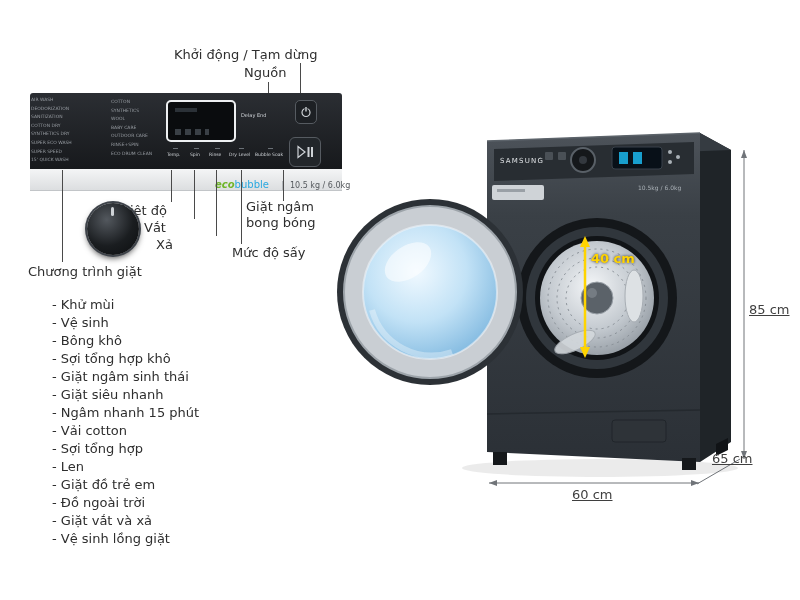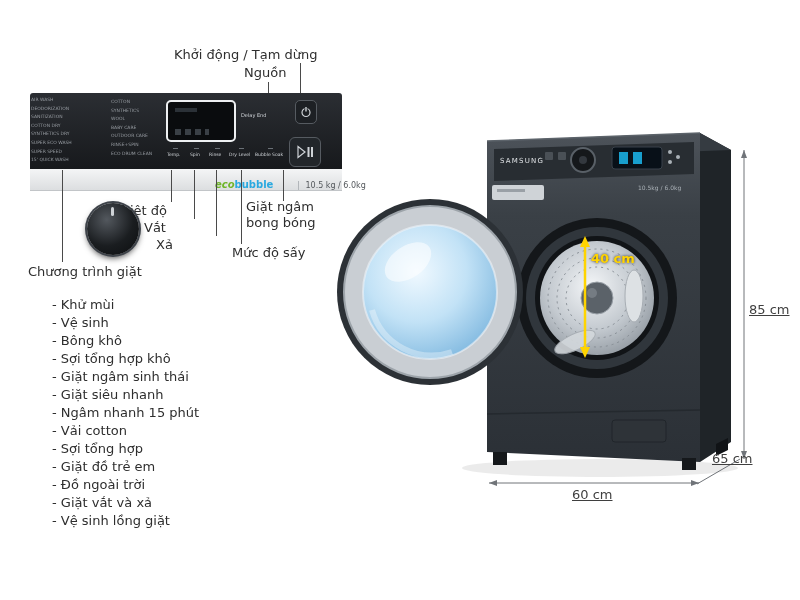--- a/index.html
+++ b/index.html
@@ -7,22 +7,22 @@
   body { font-family:"DejaVu Sans","Liberation Sans",sans-serif; }
   .stage { position:relative; width:800px; height:600px; background:#ffffff; overflow:hidden; }
 
   
   .panel { position:absolute; left:30px; top:93px; width:312px; height:76px;
            background:linear-gradient(#2b2e33,#17191c); border-radius:3px 3px 0 0; }
   .strip { position:absolute; left:30px; top:169px; width:312px; height:22px;
            background:linear-gradient(#f4f5f6,#dcdee0); border-bottom:1px solid #c2c5c8; }
   .brandrow { position:absolute; left:185px; top:4px; white-space:nowrap; }
   .eco { color:#6fb52a; font-weight:bold; font-size:10px;font-style:italic; }
-  .bub { color:#2aa9e0; font-weight:bold; font-size:10px; }
-  .cap { color:#55595d; font-size:8px; margin-left:19px; padding-left:7px; border-left:1px solid #b2b6ba; }
+  .bub { color:#2aa9e0; font-weight:normal; font-size:10px; }
+  .cap { color:#55595d; font-size:8px; margin-left:8px; padding-left:7px; border-left:1px solid #b2b6ba; }
 
   .dialcol { position:absolute; font-size:4.5px; color:#969ba1; white-space:nowrap; }
   .dialcol div { height:8.6px; }
   .leftcol  { left:31px; top:97px; width:42px; text-align:left; }
   .rightcol { left:111px; top:99px; }
 
   .knob { position:absolute; left:57px; top:110px; width:52px; height:52px; border-radius:50%;
           background:radial-gradient(circle at 38% 32%, #53585e, #1a1d20 55%, #0b0d0f);
           box-shadow:0 0 0 2px #3e434a, 0 3px 6px rgba(0,0,0,.7); z-index:2; }
   .knob::after { content:""; position:absolute; left:24px; top:4px; width:3px; height:9px;
@@ -146,20 +146,21 @@
   <ul class="proglist">
     <li>- Khử mùi</li>
     <li>- Vệ sinh</li>
     <li>- Bông khô</li>
     <li>- Sợi tổng hợp khô</li>
     <li>- Giặt ngâm sinh thái</li>
     <li>- Giặt siêu nhanh</li>
     <li>- Ngâm nhanh 15 phút</li>
     <li>- Vải cotton</li>
     <li>- Sợi tổng hợp</li>
+    <li>- Len</li>
     <li>- Giặt đồ trẻ em</li>
     <li>- Đồ ngoài trời</li>
     <li>- Giặt vắt và xả</li>
     <li>- Vệ sinh lồng giặt</li>
   </ul>
 
   <svg class="machine-svg" width="470" height="402" viewBox="330 108 470 402">
     <defs>
       <linearGradient id="body" x1="0" y1="0" x2="0" y2="1">
         <stop offset="0" stop-color="#4d535a"></stop>

